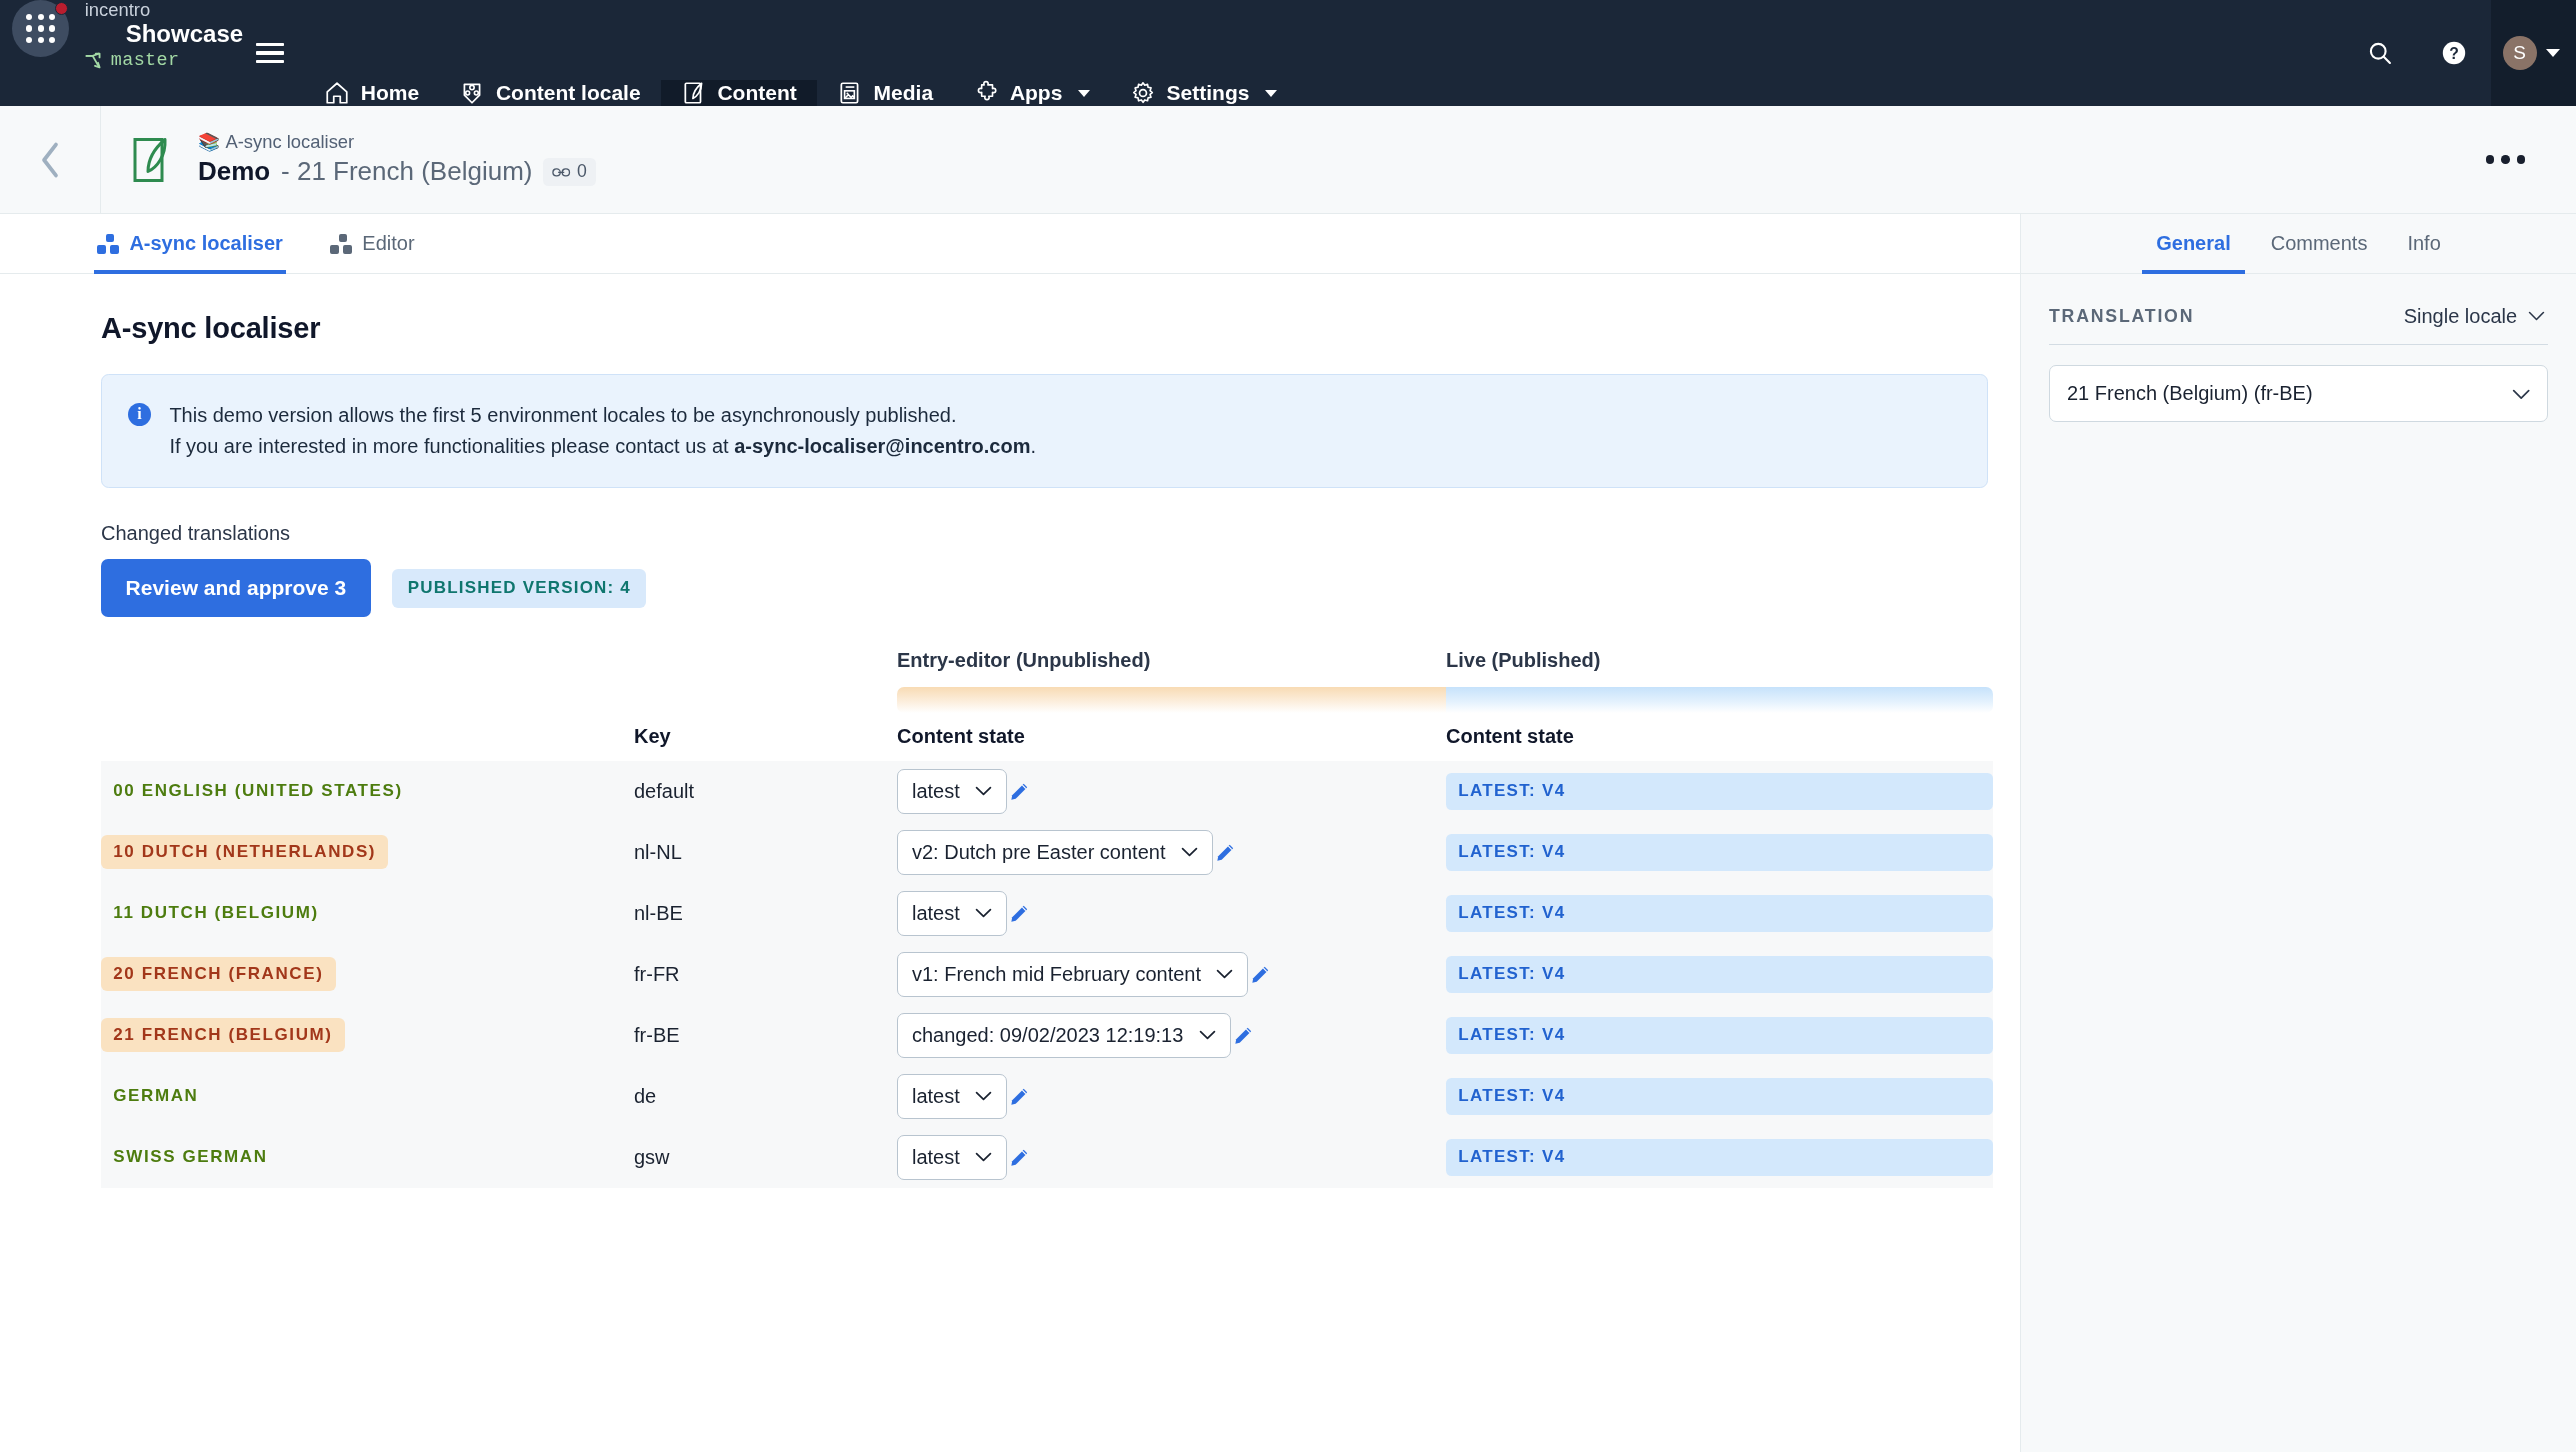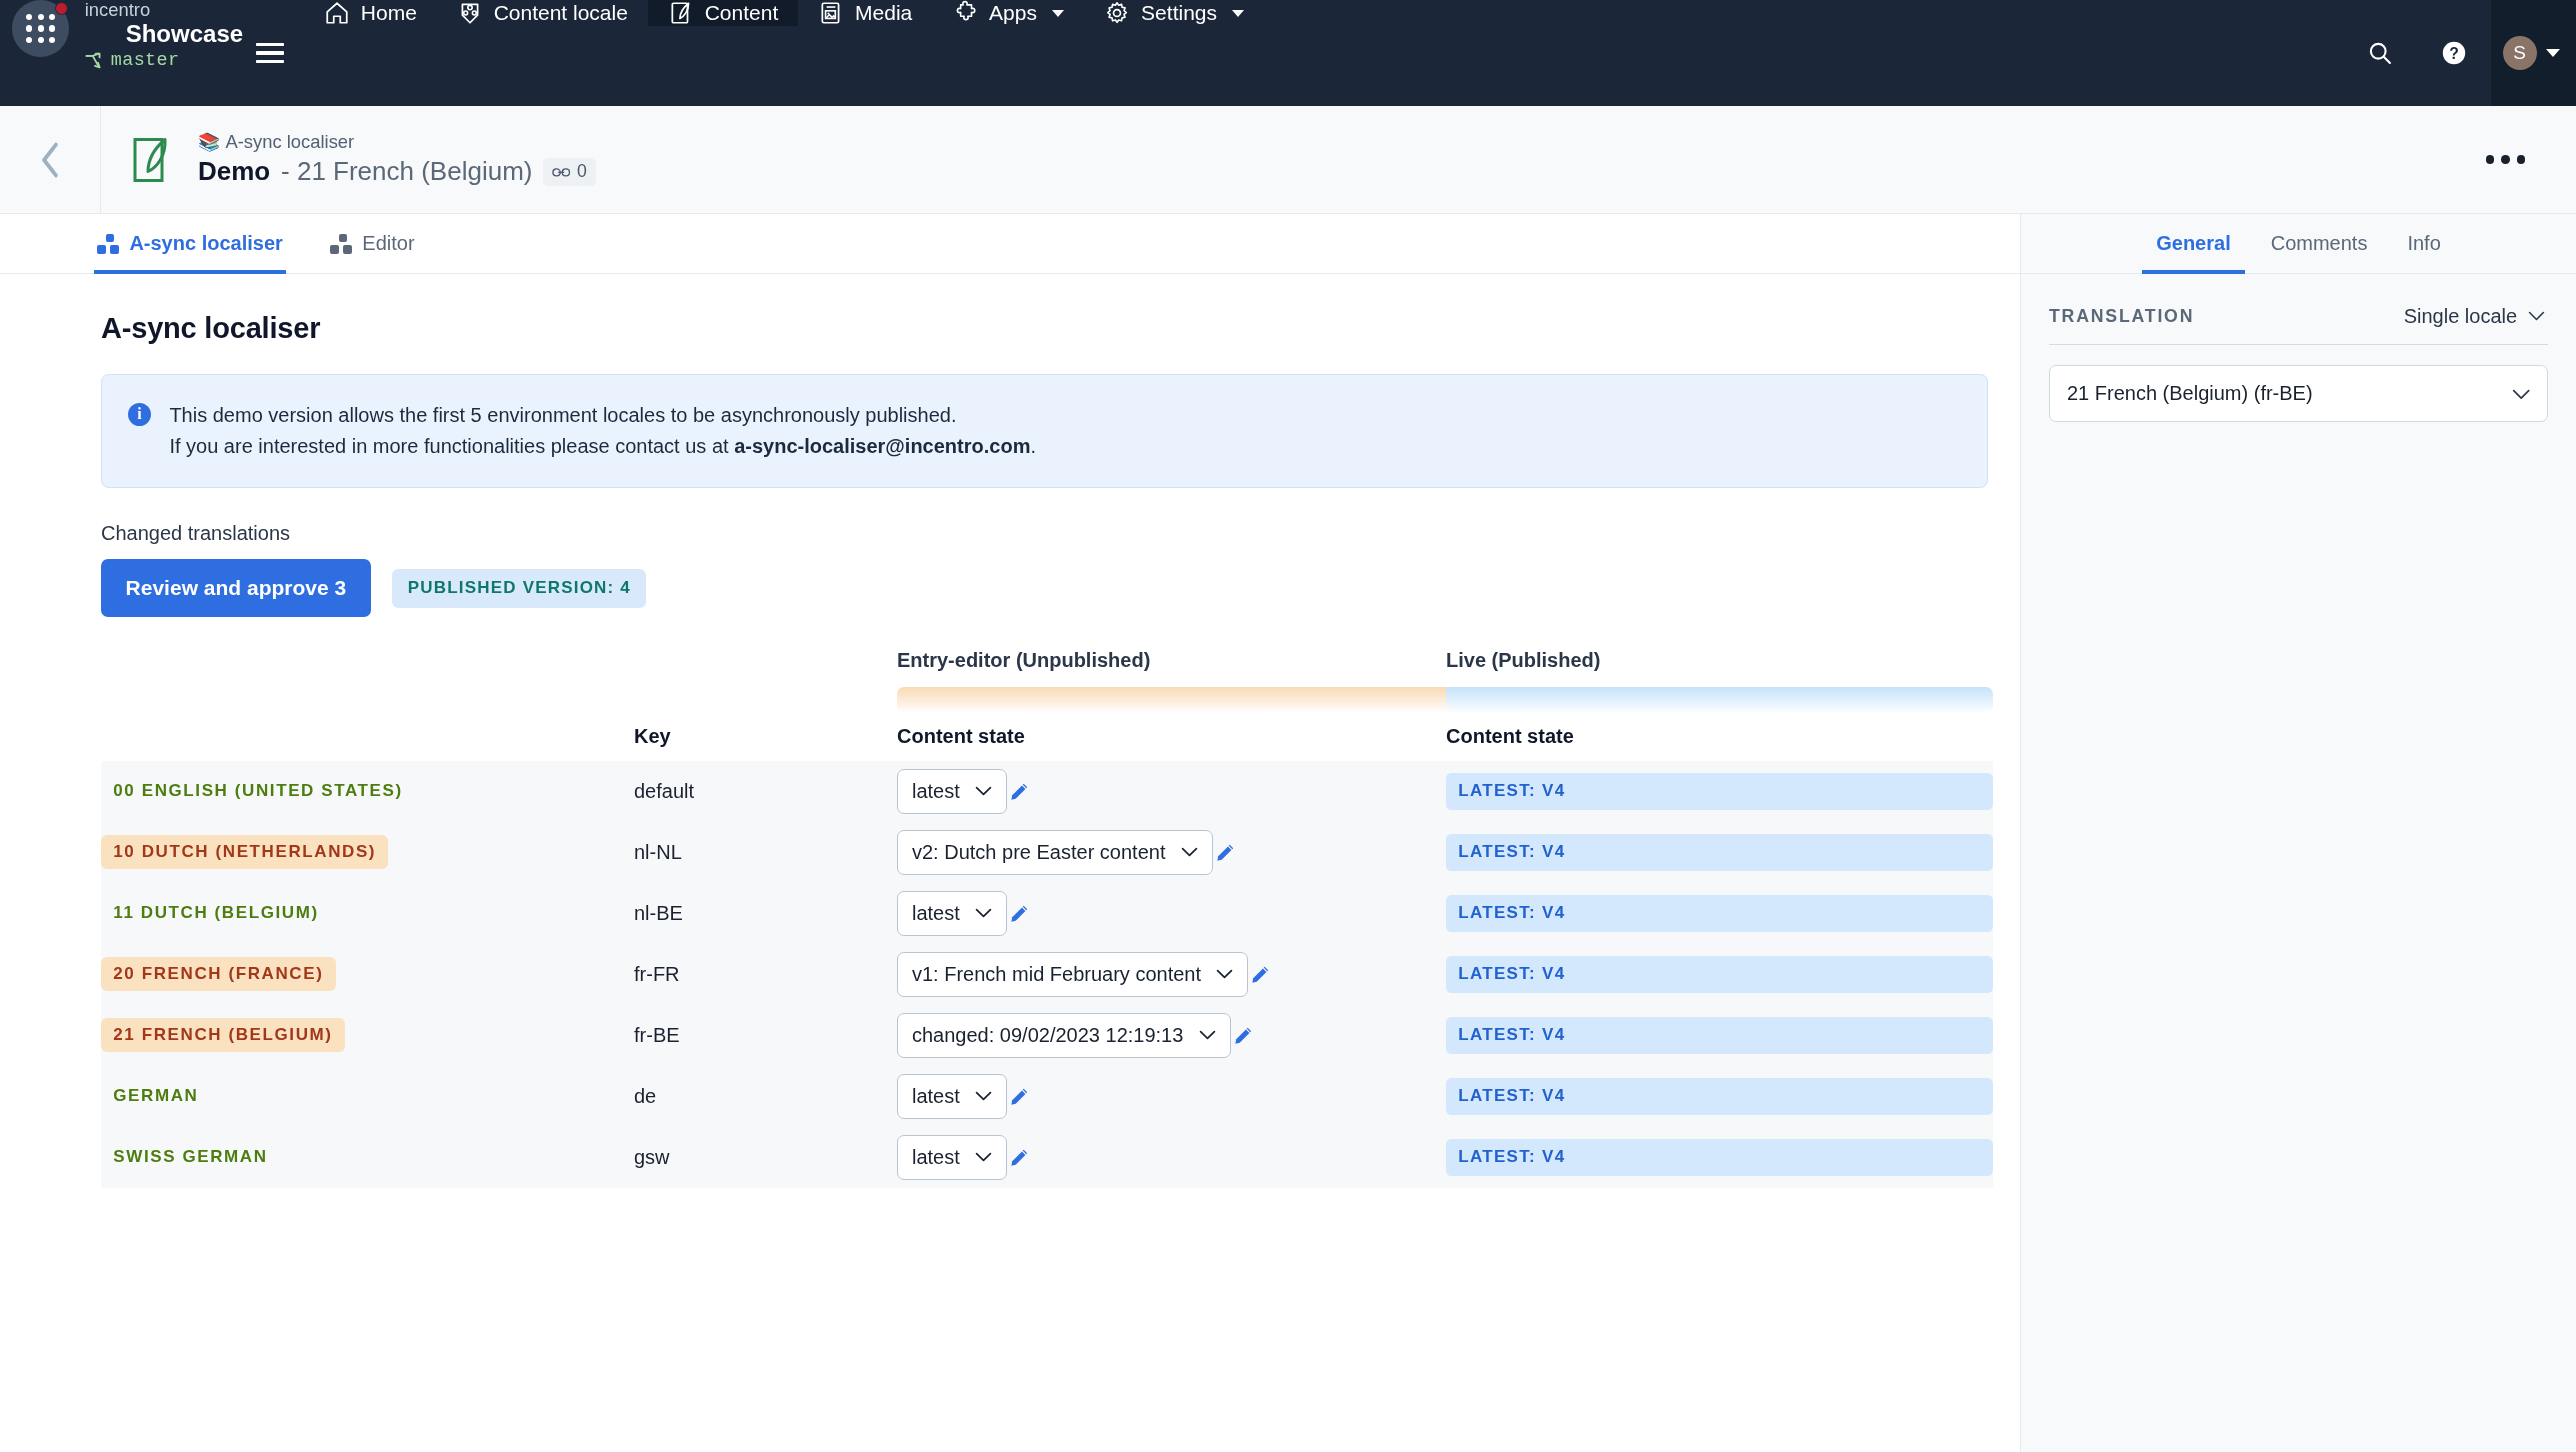--- a/index.html
+++ b/index.html
@@ -49,21 +49,21 @@
     color: #a3d9a5; font-size: 18.4px;
     font-family: "Liberation Mono", monospace; letter-spacing: 0.4px;
   }
   .ham {
     position: absolute; right: 20px; top: 50%; transform: translateY(-50%);
     width: 28px; height: 20px; cursor: pointer;
     display: flex; flex-direction: column; justify-content: space-between;
   }
   .ham span { display:block; height: 3.1px; background: #fff; border-radius: 0.8px; }
 
-  .nav-items { display: flex; align-items: flex-start; flex: 1 1 auto; }
+  .nav-items { display: flex; align-items: flex-end; flex: 1 1 auto; font-weight: bold; }
   .nav-item {
     display: flex; align-items: center; gap: 10.8px;
     padding: 0 20px; color: #ffffff; font-size: 21px;
     cursor: pointer; position: relative;
   }
   .nav-item.active { background: #111b29; }
   .nav-item .ni-ico { width: 26px; height: 26px; display:block; }
   .nav-item .caret {
     width: 0; height: 0; margin-left: 4.6px;
     border-left: 6.1px solid transparent; border-right: 6.1px solid transparent;

